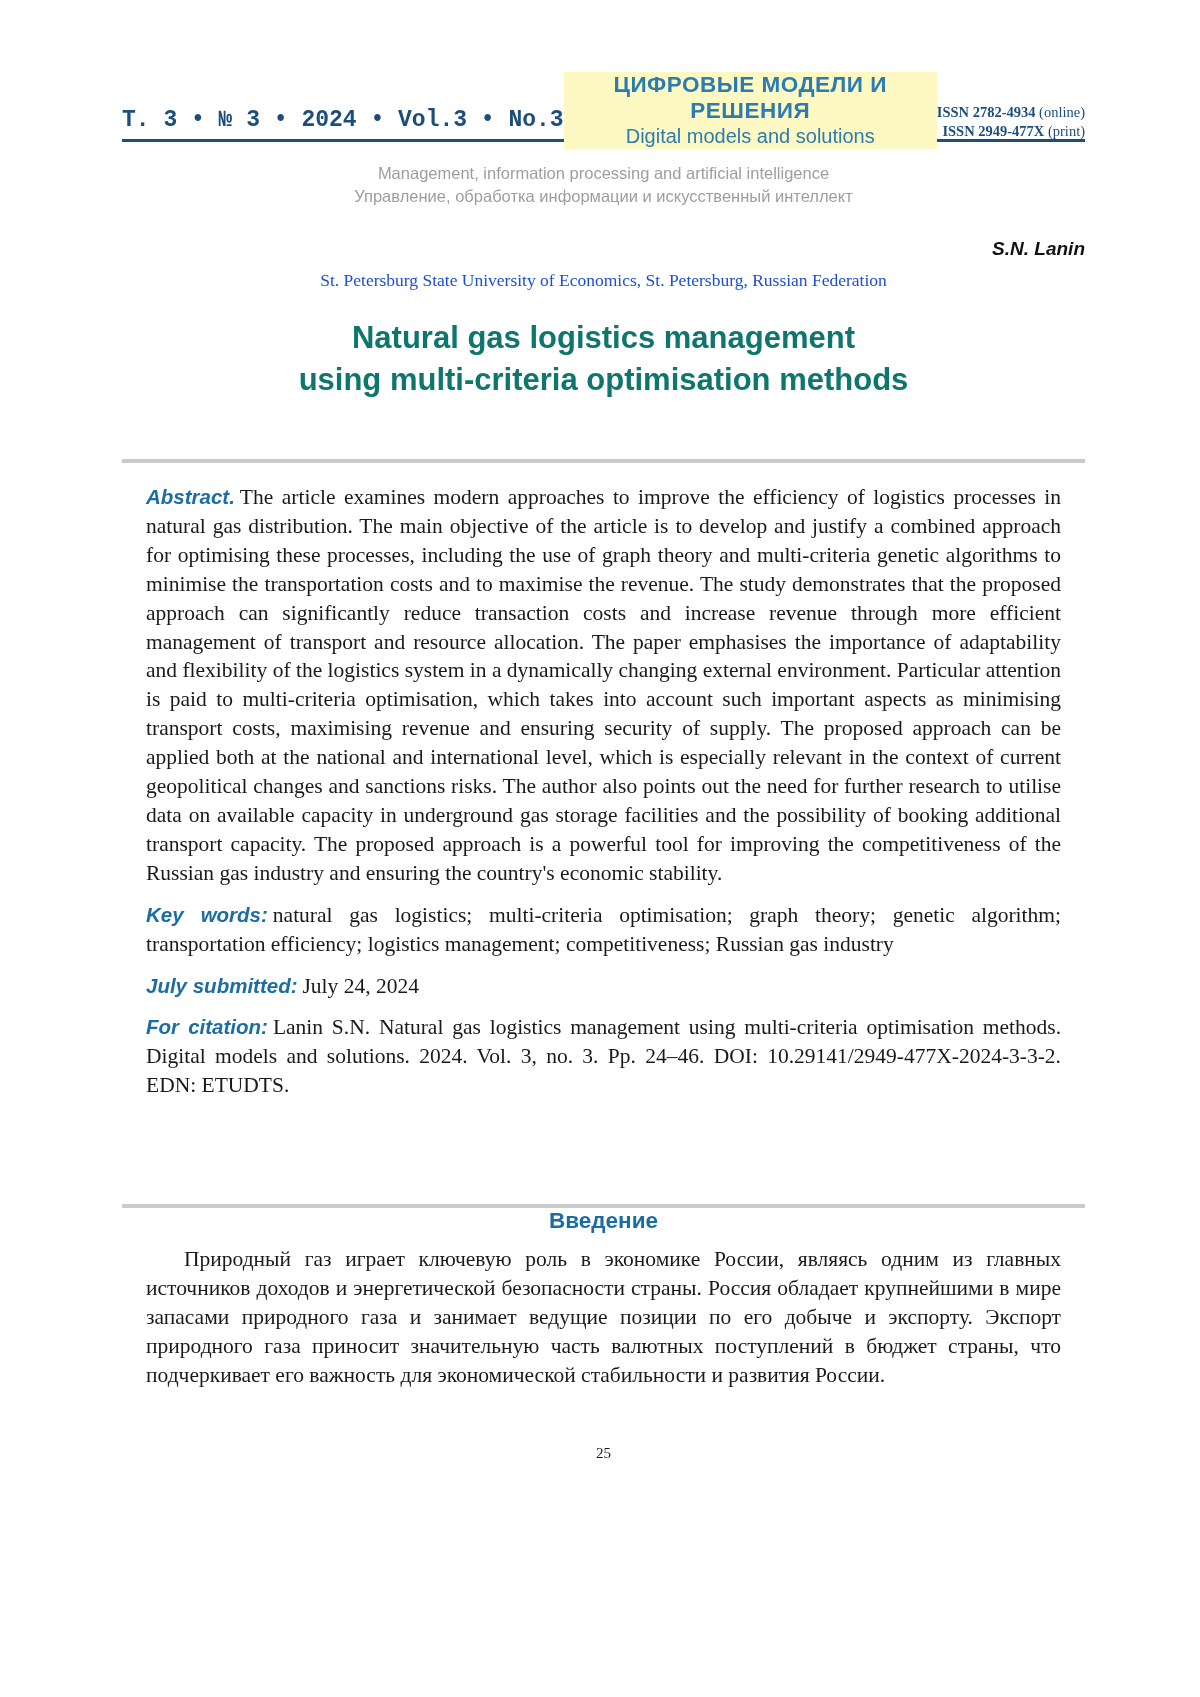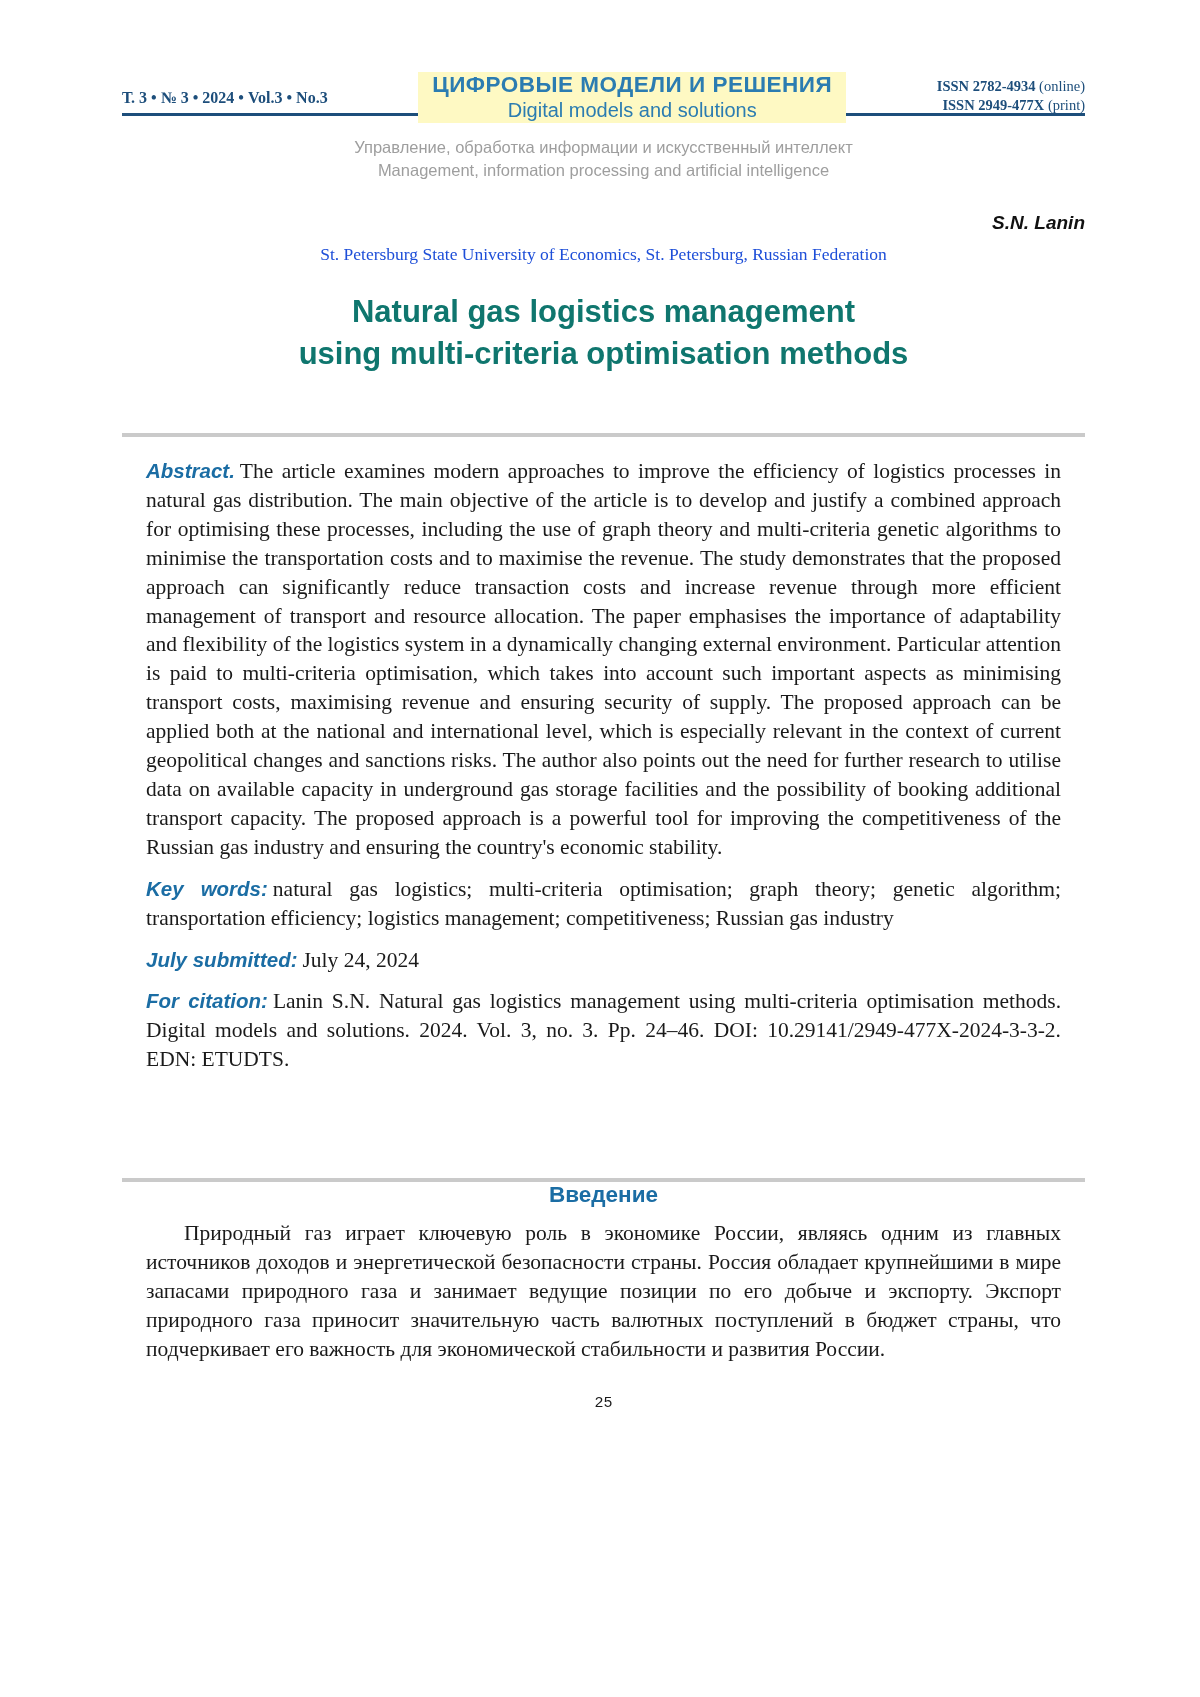--- a/index.html
+++ b/index.html
@@ -28,23 +28,23 @@
     left: 0; right: 0; bottom: 7px;
     height: 3px;
     background: #1d4e7b;
   }
   .header-row {
     display: flex;
     justify-content: space-between;
     align-items: flex-end;
   }
   .vol-info {
-    font-family: Liberation Serif, serif;
-    font-weight: bold;
-    font-size: 16px;
+    font-family: Liberation Mono, monospace;
+    font-weight: bold;
+    font-size: 23px;
     color: #1d4e7b;
     margin-bottom: 16px;
     white-space: nowrap;
   }
   .journal-titles {
     position: relative;
     z-index: 1;
     background: #fef9c3;
     text-align: center;
     padding: 0 14px;
@@ -147,25 +147,24 @@
   .para {
     margin-top: 11px;
     font-size: 21.5px;
     line-height: 28.9px;
     text-align: justify;
     text-indent: 38px;
   }
   .para + .para { margin-top: 0; }
 
   .page-number {
-    margin-top: 31px;
+    margin-top: 55px;
     text-align: center;
     font-size: 15px;
     color: #1a1a1a;
-    font-family: Liberation Mono, monospace;
   }
 </style>
 </head>
 <body>
 
 <div class="page">
   <div class="content">
 
     <div class="header">
       <div class="header-rule"></div>
@@ -176,22 +175,22 @@
           <div class="jt-en">Digital models and solutions</div>
         </div>
         <div class="issn">
           <div><b>ISSN 2782-4934</b> <span>(online)</span></div>
           <div><b>ISSN 2949-477X</b> <span>(print)</span></div>
         </div>
       </div>
     </div>
 
     <div class="section-strip">
+      <div>Management, information processing and artificial intelligence</div>
       <div>Управление, обработка информации и искусственный интеллект</div>
-      <div>Management, information processing and artificial intelligence</div>
     </div>
 
     <div class="author">S.N. Lanin</div>
     <div class="affiliation">St. Petersburg State University of Economics, St. Petersburg, Russian Federation</div>
 
     <h1 class="article-title">
       <span>Natural gas logistics management</span>
       <span>using multi-criteria optimisation methods</span>
     </h1>
 

